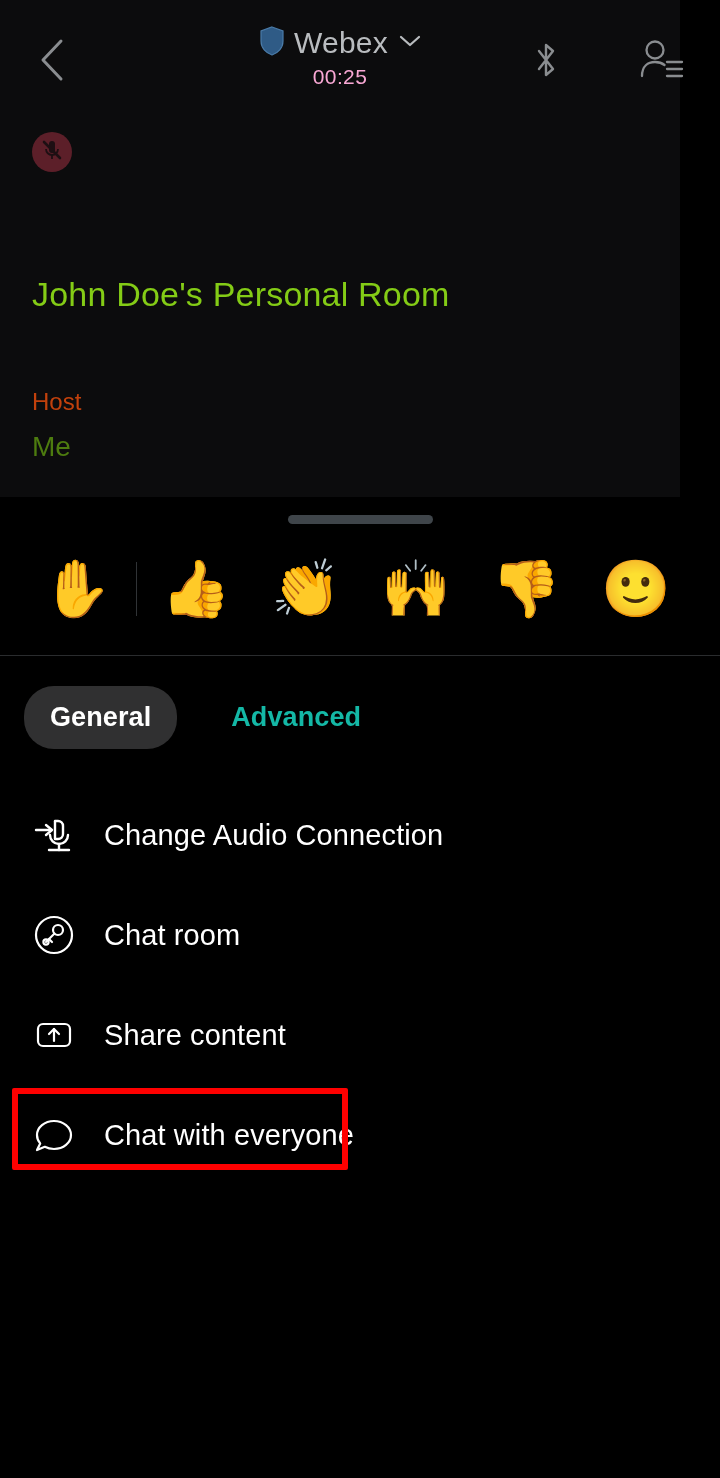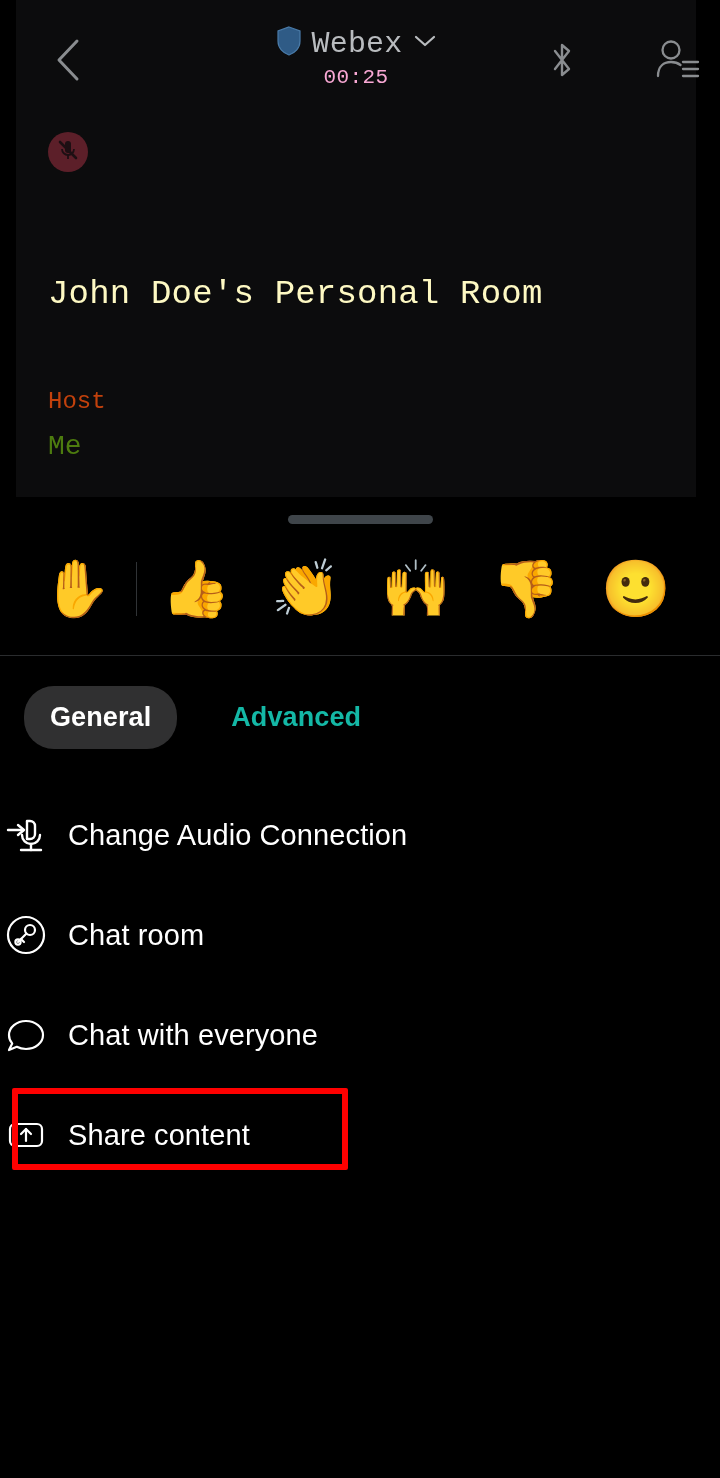--- a/index.html
+++ b/index.html
@@ -6,23 +6,22 @@
   html, body {
     width:720px; height:1478px;
     background:#000;
     font-family:"Liberation Sans", sans-serif;
     overflow:hidden;
   }
   .screen { position:relative; width:720px; height:1478px; background:#000; }
 
   
   .stage {
-    position:absolute; top:0; left:16px; width:680px; height:497px;
+    position:absolute; top:0; left:0; width:680px; height:497px;
     background:#0c0c0d;
-    font-family:Liberation Mono, monospace;
   }
   .topbar {
     position:relative; width:100%; height:118px;
   }
   .back-btn {
     position:absolute; left:28px; top:38px; width:48px; height:48px;
     display:flex; align-items:center; justify-content:center;
   }
   .title-block {
     position:absolute; left:0; right:0; top:26px;
@@ -41,21 +40,21 @@
             display:flex; align-items:center; justify-content:center; }
 
   .mute-badge {
     position:absolute; left:32px; top:132px; width:40px; height:40px;
     border-radius:50%; background:#5c1f29;
     display:flex; align-items:center; justify-content:center;
   }
 
   .room-title {
     position:absolute; left:32px; top:275px;
-    font-size:34px; color:#fef9c3; font-weight:400; letter-spacing:.2px;
+    font-size:34px; color:#84cc16; font-weight:400; letter-spacing:.2px;
   }
   .host-label {
     position:absolute; left:32px; top:388px;
     font-size:24px; color:#c2410c;
   }
   .host-value {
     position:absolute; left:32px; top:431px;
     font-size:28px; color:#4d7c0f;
   }
 
@@ -88,21 +87,21 @@
     font-size:27px; font-weight:bold; color:#14b8a6;
     padding:16px 26px; border-radius:30px; letter-spacing:.1px;
   }
   .tab.active { background:#303031; color:#fff; }
   .tab.inactive { margin-left:28px; }
 
   
   .menu { margin-top:36px; }
   .menu-item {
     position:relative; display:flex; align-items:center;
-    height:100px; 
+    height:100px; padding-left:28px;gap:8px;
   }
   .menu-icon {
     width:52px; min-width:52px; height:52px;
     display:flex; align-items:center; justify-content:center; margin-right:16px;
   }
   .menu-label { font-size:29px; color:#ffffff; letter-spacing:.1px; }
 
   .highlight-box {
     position:absolute; left:12px; top:1088px; width:336px; height:82px;
     border:6px solid #ff0000; border-radius:2px; pointer-events:none;
@@ -227,37 +226,37 @@
             <line x1="17" y1="26" x2="20" y2="29" stroke="#ffffff" stroke-width="2.2" stroke-linecap="round"></line>
             <circle cx="14" cy="29" r="2.6" fill="none" stroke="#ffffff" stroke-width="2.2"></circle>
           </svg>
         </span>
         <span class="menu-label">Chat room</span>
       </div>
 
       <div class="menu-item">
         <span class="menu-icon">
           <svg width="44" height="44" viewBox="0 0 44 44">
+            <rect x="6" y="11" width="32" height="22" rx="5" ry="5" fill="none" stroke="#ffffff" stroke-width="2.2"></rect>
+            <line x1="22" y1="28" x2="22" y2="16" stroke="#ffffff" stroke-width="2.2" stroke-linecap="round"></line>
+            <polyline points="17,21 22,16 27,21" fill="none" stroke="#ffffff" stroke-width="2.2" stroke-linecap="round" stroke-linejoin="round"></polyline>
+          </svg>
+        </span>
+        <span class="menu-label">Share content</span>
+      </div>
+
+      <div class="menu-item">
+        <span class="menu-icon">
+          <svg width="44" height="44" viewBox="0 0 44 44">
             <path d="M22 8 C31.4 8 39 14.3 39 22 C39 29.7 31.4 36 22 36
                      C18.6 36 15.4 35.2 12.8 33.8 L5 37 L8.2 30.4
                      C6.1 28 5 25.1 5 22 C5 14.3 12.6 8 22 8 Z" fill="none" stroke="#ffffff" stroke-width="2.2" stroke-linejoin="round"></path>
           </svg>
         </span>
         <span class="menu-label">Chat with everyone</span>
       </div>
 
-      <div class="menu-item">
-        <span class="menu-icon">
-          <svg width="44" height="44" viewBox="0 0 44 44">
-            <rect x="6" y="11" width="32" height="22" rx="5" ry="5" fill="none" stroke="#ffffff" stroke-width="2.2"></rect>
-            <line x1="22" y1="28" x2="22" y2="16" stroke="#ffffff" stroke-width="2.2" stroke-linecap="round"></line>
-            <polyline points="17,21 22,16 27,21" fill="none" stroke="#ffffff" stroke-width="2.2" stroke-linecap="round" stroke-linejoin="round"></polyline>
-          </svg>
-        </span>
-        <span class="menu-label">Share content</span>
-      </div>
-
     </div>
   </div>
 
   <div class="highlight-box"></div>
 
 </div>
 
 </body></html>

